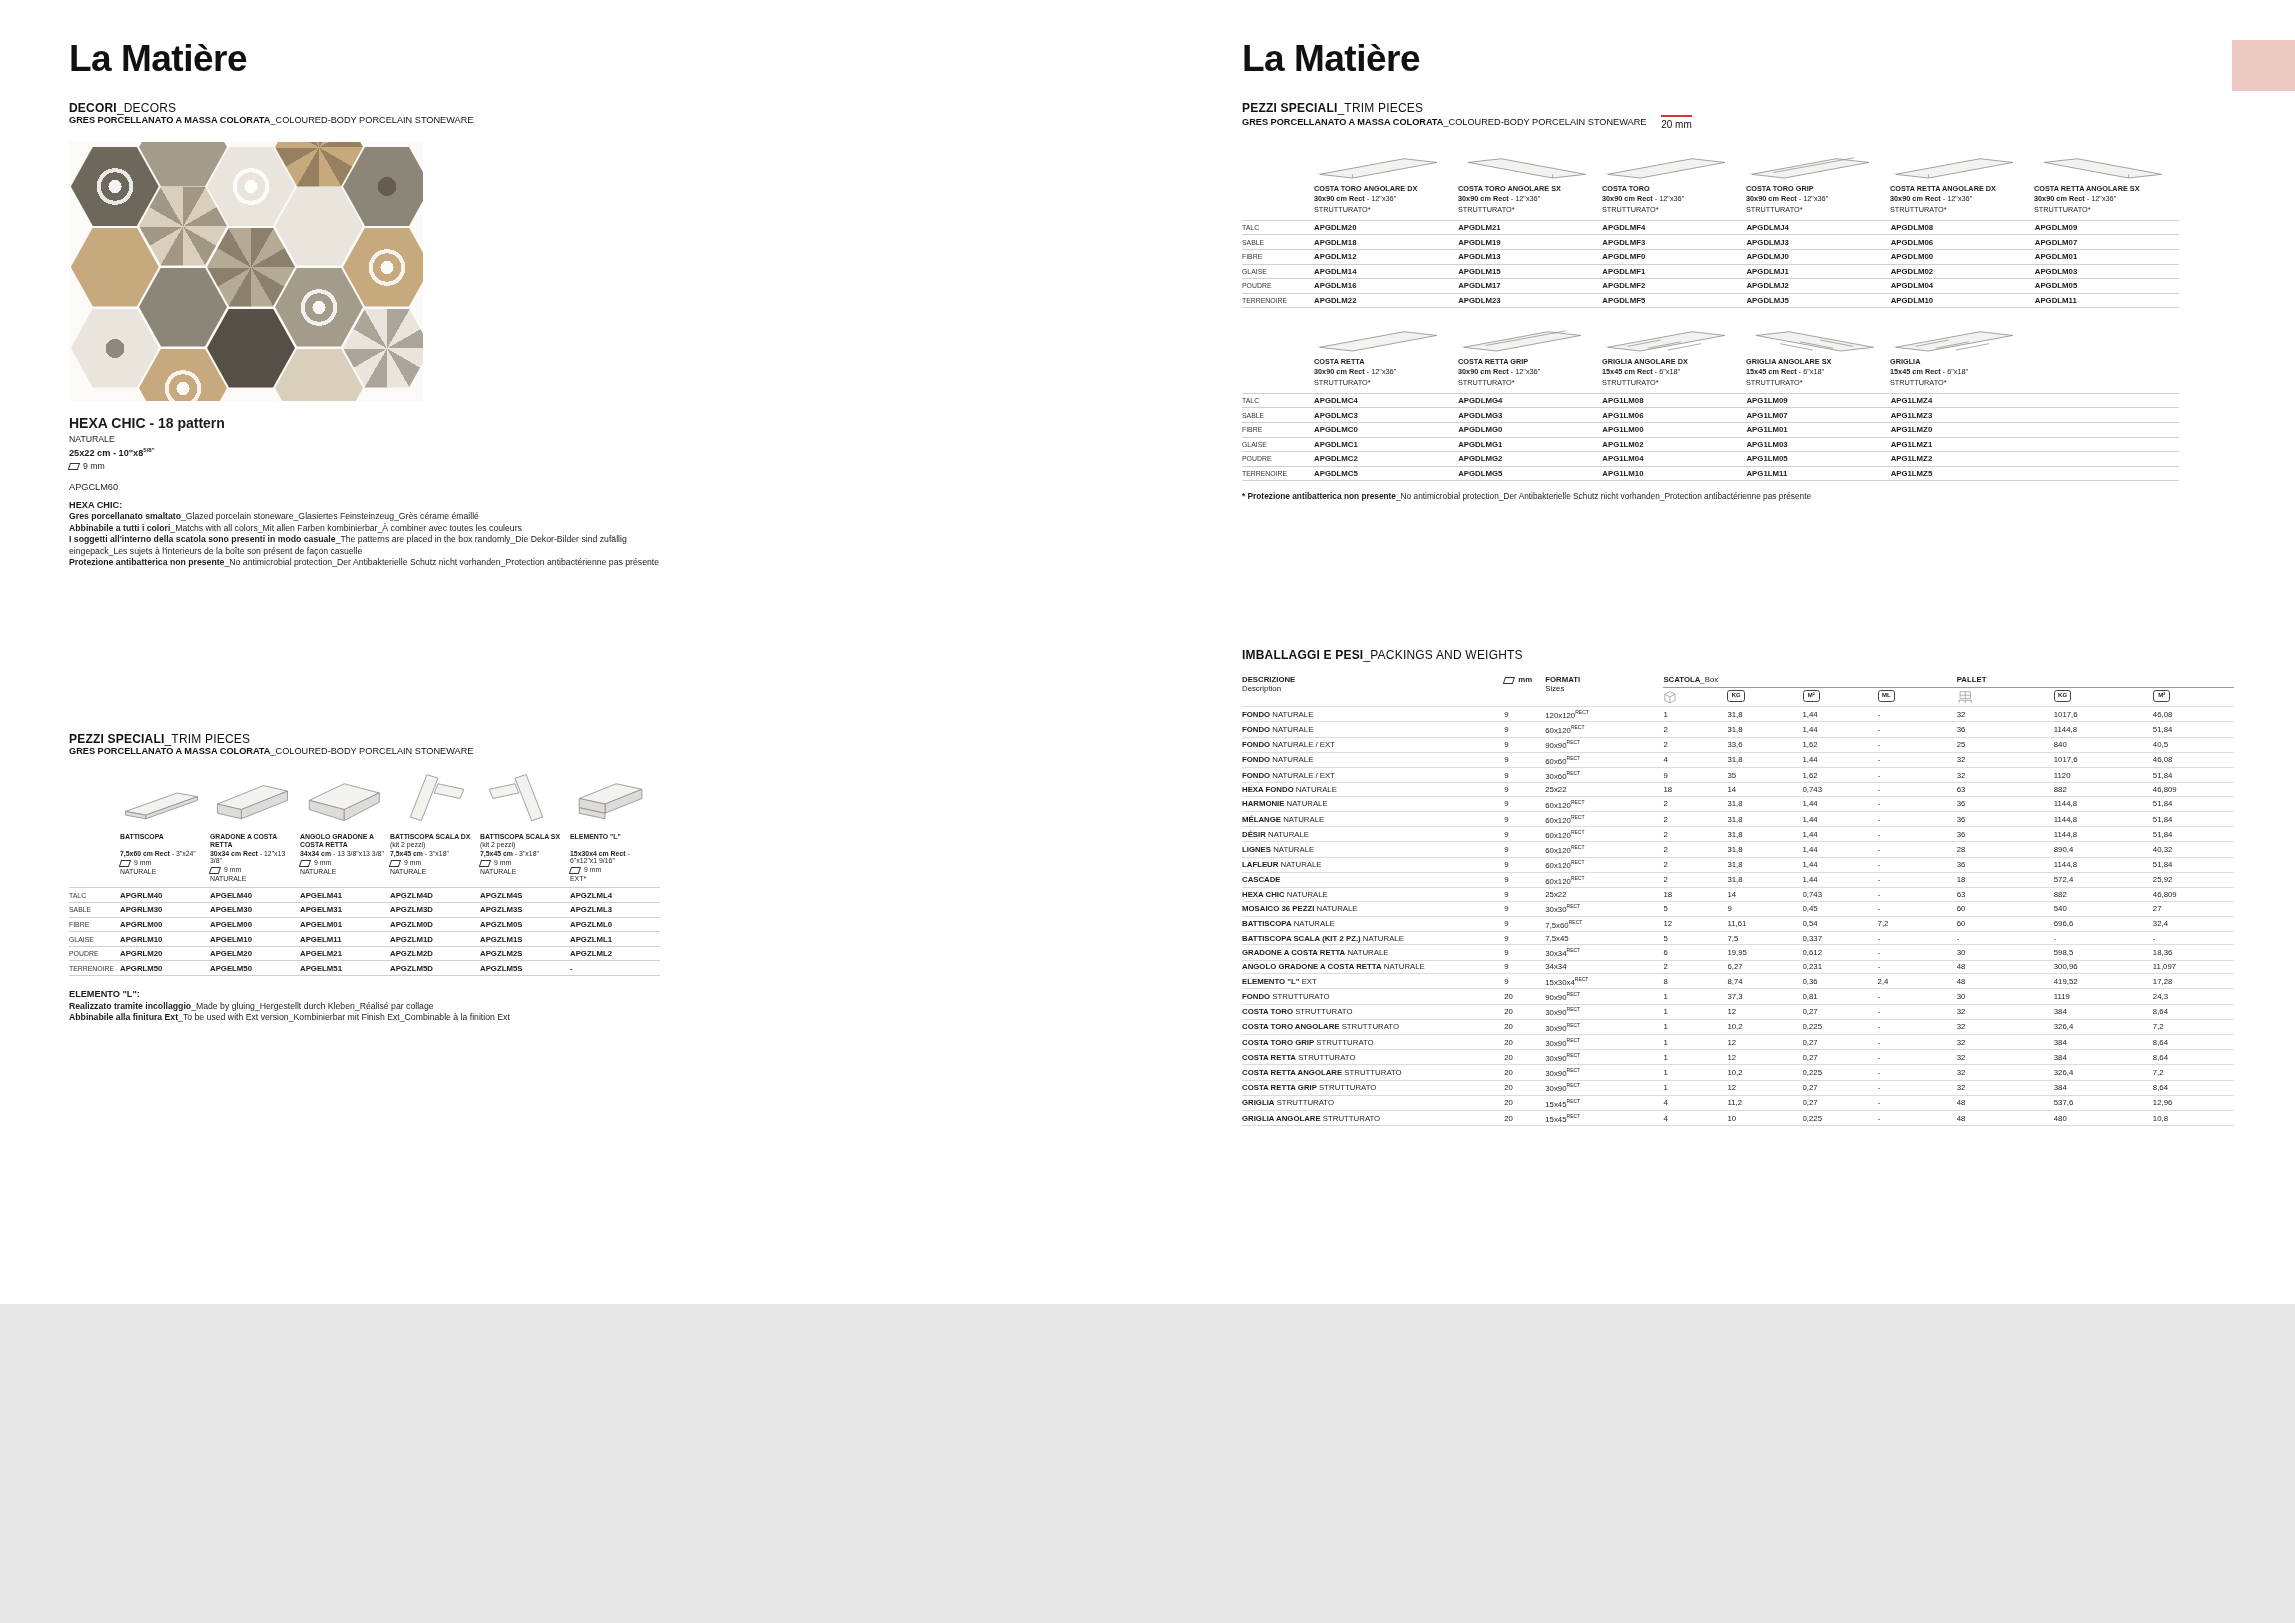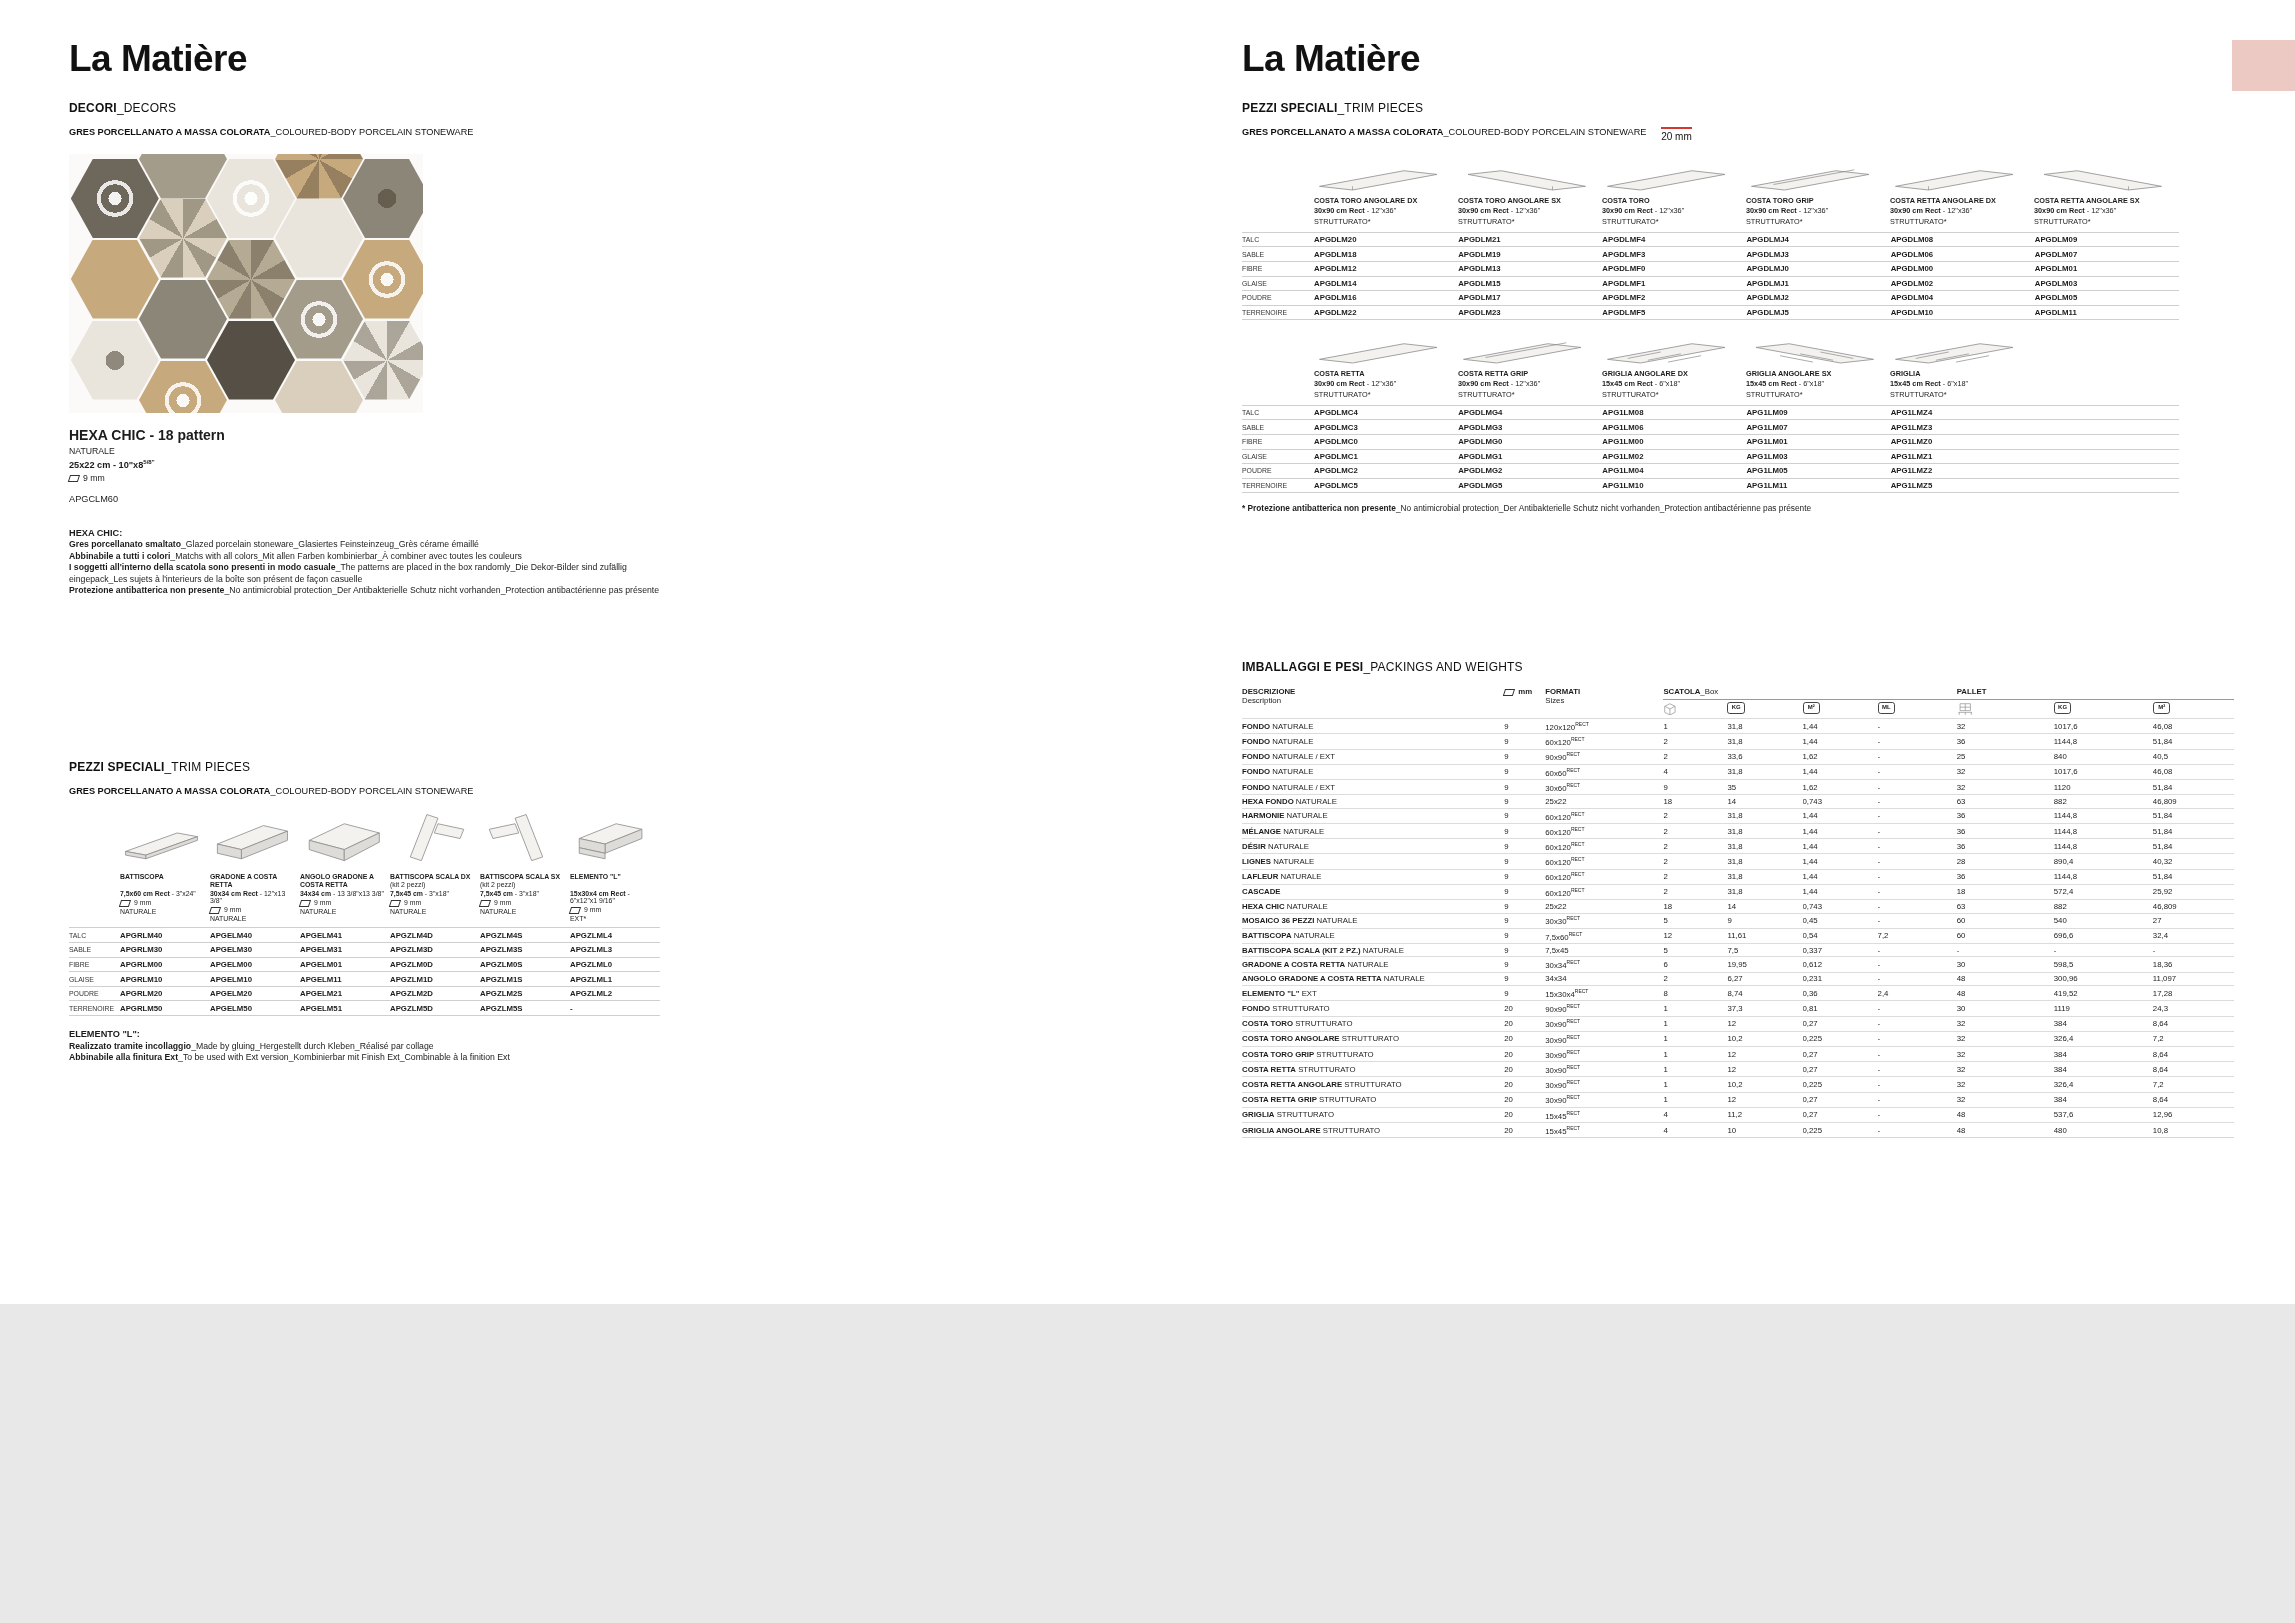--- a/index.html
+++ b/index.html
@@ -6,21 +6,21 @@
   .spread{position:relative;width:2296px;height:1304px;background:#ffffff;
     font-family:"Liberation Sans","DejaVu Sans",sans-serif;color:#1c1c1c;overflow:hidden;}
   .corner-tab{position:absolute;right:0;top:40px;width:64px;height:51px;background:#ecc9c3;}
   .page{position:absolute;top:37px;}
   .page-left{left:69px;width:992px;}
   .page-right{left:1242px;width:1038px;}
   h1.title{margin:0;font-size:37px;font-weight:700;letter-spacing:-0.5px;line-height:44px;color:#111;}
   .h2{margin-top:20px;font-size:12px;letter-spacing:0.2px;color:#111;}
   .h2 b{font-weight:700;}
   .h2 span{font-weight:400;}
-  .mat{margin-top:12px;font-size:9.2px;color:#111;display:flex;align-items:flex-start;}
+  .mat{font-size:9.2px;color:#111;display:flex;align-items:center;}
   .mat b{font-weight:700;}
   .mat span{font-weight:400;}
   .mm20{font-weight:700;font-size:10px;margin-left:14.7px;border-top:2.8px solid #d23a31;padding-top:2.8px;line-height:10px;}
   
   .collage{position:relative;width:354px;height:259px;margin-top:16.5px;overflow:hidden;background:#fbfaf8;}
   .hex{position:absolute;width:88px;height:79px;
     clip-path:polygon(25% 0%,75% 0%,100% 50%,75% 100%,25% 100%,0% 50%);}
   .c-tan{background:#c7a97e;} .c-beige{background:#d9cfbc;} .c-grey{background:#a49c8a;}
   .c-dark{background:#6e675c;} .c-white{background:#e9e5dc;} .c-olive{background:#8c8678;}
   .c-stone{background:#b5aa94;} .c-deep{background:#554f45;}
@@ -31,21 +31,21 @@
   .prod{margin-top:14.7px;}
   .p-name{font-size:14px;font-weight:700;}
   .p-fin{font-size:8.7px;margin-top:2.8px;}
   .p-size{font-size:9.2px;font-weight:700;margin-top:2.8px;}
   .p-size sup{font-size:6px;}
   .p-th{font-size:8.7px;margin-top:2.8px;}
   .p-code{font-size:9.2px;margin-top:11px;}
   .th-ic{display:inline-block;width:8.3px;height:4.6px;border:0.9px solid #333;transform:skewX(-18deg);
     margin-right:3.7px;vertical-align:middle;background:#fff;}
   
-  .notes{margin-top:24px;width:606px;}
+  .notes{margin-top:8px;width:606px;}
   .notes-title{font-size:9.2px;font-weight:700;margin-bottom:1.8px;}
   .note{font-size:8.7px;line-height:11.5px;}
   .note b{font-weight:700;}
   
   .trim-sec-left{margin-top:163px;}
   .draw-row{display:flex;align-items:flex-end;margin-top:13px;}
   .draw-row .dcell{flex:0 0 auto;}
   .lw{width:90px;} .rw{width:144px;}
   .pad-l55{padding-left:51px;} .pad-l78{padding-left:72px;}
   .draw-row svg{display:block;}

